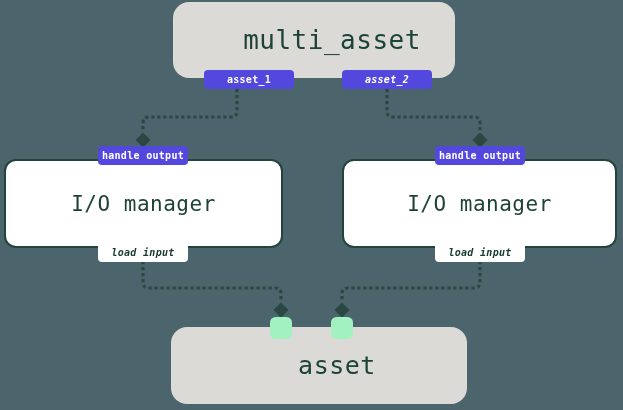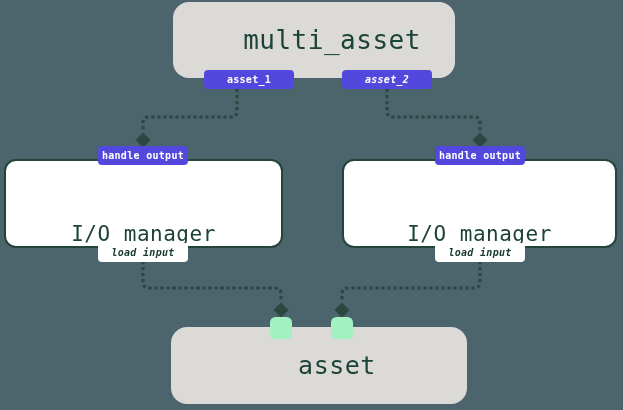--- a/index.html
+++ b/index.html
@@ -22,21 +22,20 @@
     background:#DBDAD7;
     border-radius:16px;
     color:#1D4339;
     padding-left:36px;
   }
   .node-white{
     background:#FFFFFF;
     border:2.5px solid #23443C;
     border-radius:12px;
     color:#1D4339;
-    align-items:flex-end;
   }
   .title-lg{font-size:26px;font-weight:500;letter-spacing:0.5px;}
   .title-md{font-size:21px;font-weight:500;letter-spacing:0.5px;}
   .title-asset{font-size:25px;font-weight:500;letter-spacing:0.5px;}
   .badge{
     position:absolute;
     box-sizing:border-box;
     display:flex;align-items:center;justify-content:center;
     width:90px;height:19px;
     border-radius:4px;

